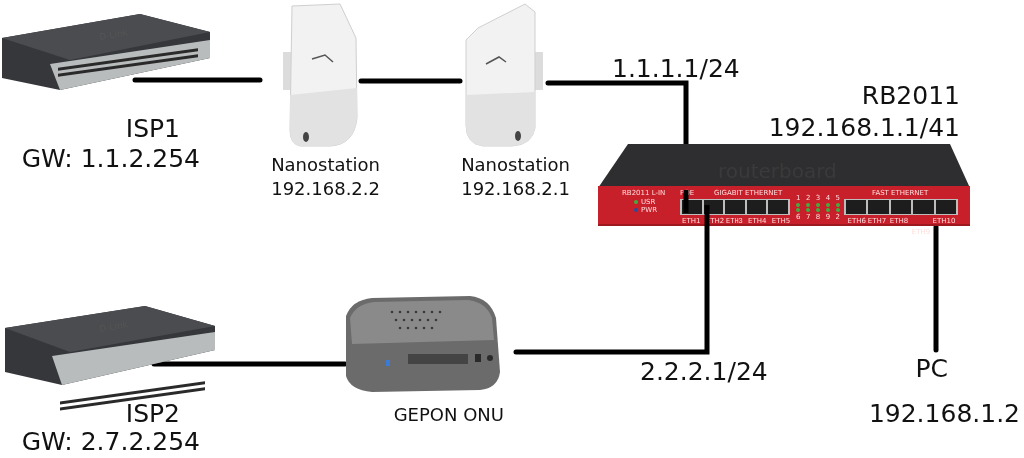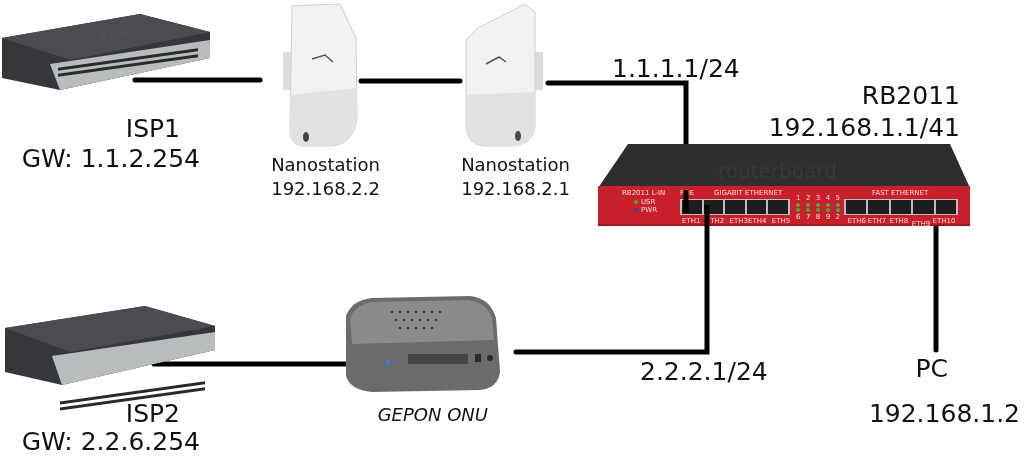--- a/index.html
+++ b/index.html
@@ -92,27 +92,27 @@
   <div class="abs" style="left:246px;top:57px;width:114px;height:16px;background:#bdbdbd;display:flex;gap:2px;padding:1px 2px;box-sizing:border-box;">
     <div style="flex:1;background:#1d1d1d;"></div>
     <div style="flex:1;background:#1d1d1d;"></div>
     <div style="flex:1;background:#1d1d1d;"></div>
     <div style="flex:1;background:#1d1d1d;"></div>
     <div style="flex:1;background:#1d1d1d;"></div>
   </div>
 
   <div class="abs sm" style="left:84px;top:75px;width:22px;text-align:left;color:#fdd;">ETH1</div>
   <div class="abs sm" style="left:106px;top:75px;width:22px;text-align:center;color:#fdd;">ETH2</div>
-  <div class="abs sm" style="left:128px;top:75px;width:22px;text-align:right;color:#fdd;">ETH3</div>
+  <div class="abs sm" style="left:128px;top:75px;width:22px;text-align:left;color:#fdd;font-family:Liberation Mono, monospace;">ETH3</div>
   <div class="abs sm" style="left:150px;top:75px;width:22px;text-align:left;color:#fdd;">ETH4</div>
   <div class="abs sm" style="left:172px;top:75px;width:22px;text-align:center;color:#fdd;">ETH5</div>
   <div class="abs sm" style="left:246px;top:75px;width:22px;text-align:right;color:#fdd;">ETH6</div>
   <div class="abs sm" style="left:268px;top:75px;width:22px;text-align:center;color:#fdd;">ETH7</div>
   <div class="abs sm" style="left:290px;top:75px;width:22px;text-align:center;color:#fdd;">ETH8</div>
-  <div class="abs sm" style="left:312px;top:78px;width:22px;text-align:center;color:#fdd;">ETH9</div>
+  <div class="abs sm" style="left:312px;top:86px;width:22px;text-align:center;color:#fdd;">ETH9</div>
   <div class="abs sm" style="left:334px;top:75px;width:24px;text-align:center;color:#fdd;">ETH10</div>
 
   <div class="abs" style="left:198px;top:52px;width:44px;">
     <div style="display:flex;justify-content:space-between;">
       <span class="sm" style="color:#fdd;">1</span>
       <span class="sm" style="color:#fdd;">2</span>
       <span class="sm" style="color:#fdd;">3</span>
       <span class="sm" style="color:#fdd;">4</span>
       <span class="sm" style="color:#fdd;">5</span>
     </div>
@@ -151,21 +151,21 @@
   <polygon points="5,328 145,306 215,326 215,350 62,385 5,372" fill="#35373a"></polygon>
   <polygon points="5,328 145,306 215,326 70,352" fill="#4a4c4f"></polygon>
   <polygon points="52,356 215,332 215,350 62,385" fill="#b9bcbd"></polygon>
   <g fill="#2a2a2a">
     <rect x="60" y="360" width="145" height="3" transform="skewY(-8) translate(0,50)"></rect>
     <rect x="60" y="366" width="145" height="3" transform="skewY(-8) translate(0,50)"></rect>
   </g>
   <text x="100" y="332" font-size="9" fill="#555" transform="rotate(-10 100 332)" font-family="DejaVu Sans, sans-serif">D-Link</text>
 </svg>
 <div class="lbl big" style="left:60px;top:400px;width:120px;">ISP2</div>
-<div class="lbl big" style="left:0px;top:428px;width:200px;">GW: 2.2.6.254</div>
+<div class="lbl big" style="left:0px;top:428px;width:200px;">GW: 2.7.2.254</div>
 
 <svg width="1024" height="458">
   <path d="M346,316 Q352,300 372,298 L470,296 Q490,298 496,318 L500,372 Q498,388 480,390 L372,392 Q350,390 346,376 Z" fill="#6b6b6b"></path>
   <path d="M350,318 Q356,304 374,302 L468,300 Q486,302 492,318 L494,340 L352,344 Z" fill="#8a8a8a"></path>
   <g fill="#3a3a3a">
     <circle cx="392" cy="312" r="1.3"></circle>
       <circle cx="400" cy="312" r="1.3"></circle>
       <circle cx="408" cy="312" r="1.3"></circle>
       <circle cx="416" cy="312" r="1.3"></circle>
       <circle cx="424" cy="312" r="1.3"></circle>
@@ -181,18 +181,18 @@
       <circle cx="408" cy="328" r="1.3"></circle>
       <circle cx="416" cy="328" r="1.3"></circle>
       <circle cx="424" cy="328" r="1.3"></circle>
       <circle cx="432" cy="328" r="1.3"></circle>
   </g>
   <rect x="386" y="360" width="4" height="6" fill="#3b7bd6"></rect>
   <rect x="408" y="354" width="60" height="10" fill="#444"></rect>
   <rect x="475" y="354" width="6" height="8" fill="#2a2a2a"></rect>
   <circle cx="490" cy="358" r="3" fill="#2a2a2a"></circle>
 </svg>
-<div class="lbl med" style="left:328px;top:405px;width:160px;font-style:italic;">GEPON ONU</div>
+<div class="lbl med" style="left:344px;top:405px;width:160px;">GEPON ONU</div>
 
 <div class="lbl big" style="left:640px;top:358px;">2.2.2.1/24</div>
 
 <div class="lbl big" style="left:848px;top:355px;width:100px;">PC</div>
 <div class="lbl big" style="left:860px;top:388px;width:160px;margin-top:12px;">192.168.1.2</div>
 
 </body></html>

